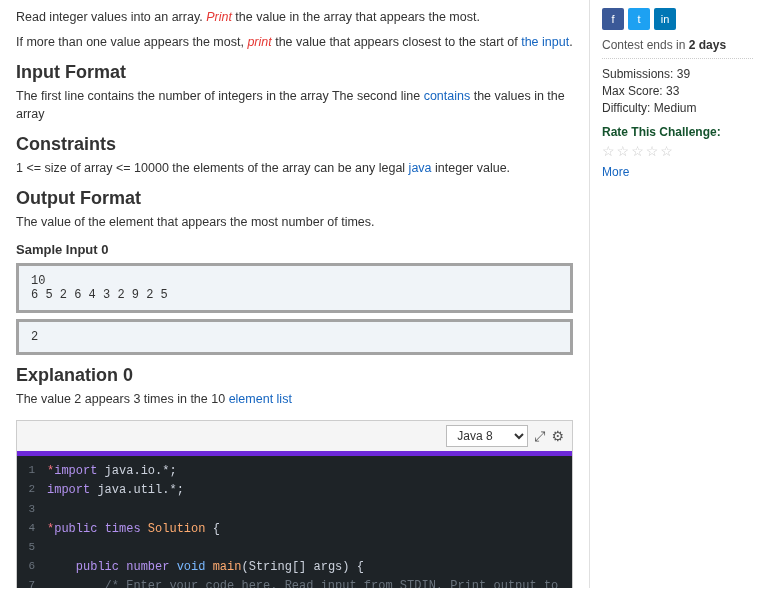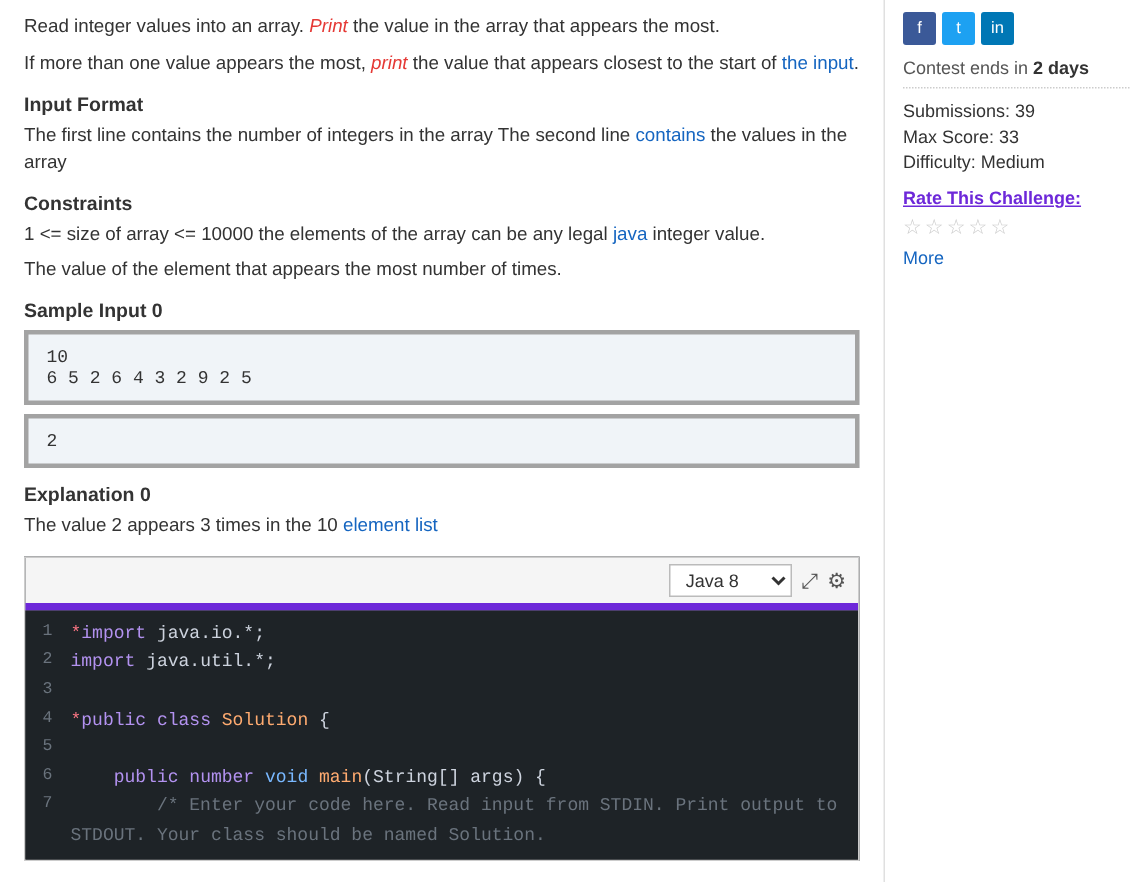--- a/index.html
+++ b/index.html
@@ -42,21 +42,21 @@
     .problem-text .print-highlight {
       color: #e53935;
       font-style: italic;
     }
     .problem-text .blue-link {
       color: #1565c0;
       text-decoration: none;
     }
     .section-title {
       font-weight: bold;
-      font-size: 13px;
+      font-size: 18px;
       margin: 10px 0 4px 0;
       color: #333;
     }
     .section-body {
       font-size: 12.5px;
       color: #333;
       line-height: 1.5;
       margin-bottom: 4px;
     }
     .section-body .blue-link {
@@ -181,23 +181,22 @@
       font-size: 12px;
       color: #555;
       margin-bottom: 10px;
     }
     .sidebar-difficulty span {
       color: #333;
     }
     .rate-title {
       font-size: 12px;
       font-weight: bold;
-      color: #6d28d9;
+      color: #14532d;
       margin-bottom: 4px;
-      text-decoration: underline;
     }
     .stars {
       display: flex;
       gap: 2px;
       margin-bottom: 6px;
     }
     .star {
       color: #ccc;
       font-size: 14px;
     }
@@ -225,20 +224,21 @@
     <div class="section-title">Input Format</div>
     <p class="section-body">
       The first line contains the number of integers in the array The second line <span class="blue-link">contains</span> the values in the array
     </p>
 
     <div class="section-title">Constraints</div>
     <p class="section-body">
       1 &lt;= size of array &lt;= 10000 the elements of the array can be any legal <span class="java-keyword blue-link">java</span> integer value.
     </p>
 
+    <div class="section-title">Output Format</div>
     <p class="section-body">
       The value of the element that appears the most number of times.
     </p>
 
     <div class="sample-label">Sample Input 0</div>
     <div class="code-block">
       10<br>6 5 2 6 4 3 2 9 2 5
     </div>
 
     <div class="code-block">
@@ -273,21 +273,21 @@
             <span class="kw-purple">import</span> java.util.*;
           </span>
         </div>
         <div class="code-line">
           <span class="line-num">3</span>
           <span class="line-content">&nbsp;</span>
         </div>
         <div class="code-line">
           <span class="line-num">4</span>
           <span class="line-content">
-            <span class="kw-red">*</span><span class="kw-purple">public</span> <span class="kw-purple">class</span> <span class="kw-orange">Solution</span> {
+            <span class="kw-red">*</span><span class="kw-purple">public</span> <span class="kw-purple">times</span> <span class="kw-orange">Solution</span> {
           </span>
         </div>
         <div class="code-line">
           <span class="line-num">5</span>
           <span class="line-content">&nbsp;</span>
         </div>
         <div class="code-line">
           <span class="line-num">6</span>
           <span class="line-content">
             &nbsp;&nbsp;&nbsp;&nbsp;<span class="kw-purple">public</span> <span class="kw-purple">number</span> <span class="kw-blue">void</span> <span class="kw-orange">main</span>(String[] args) {

